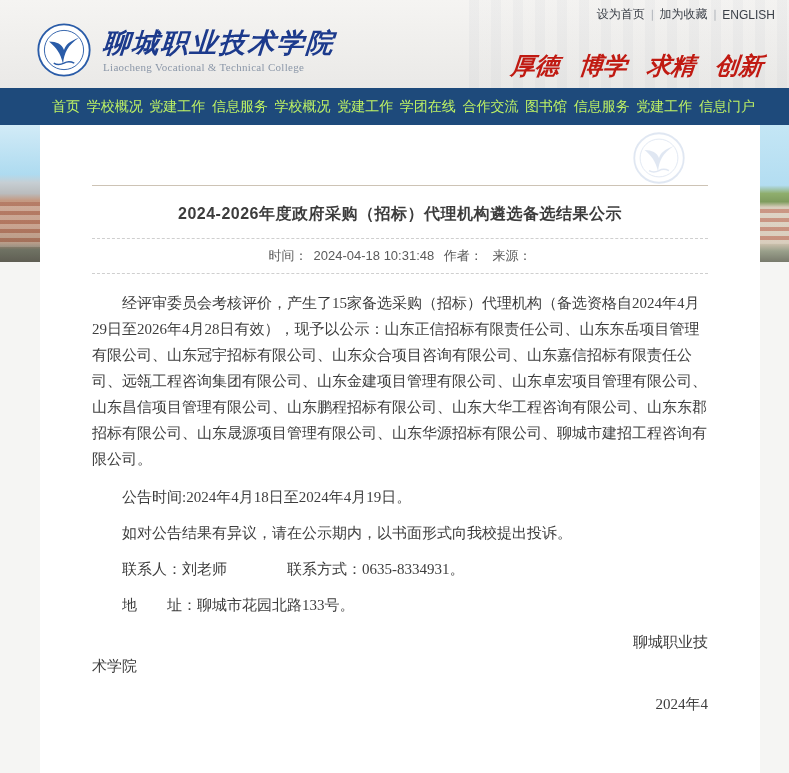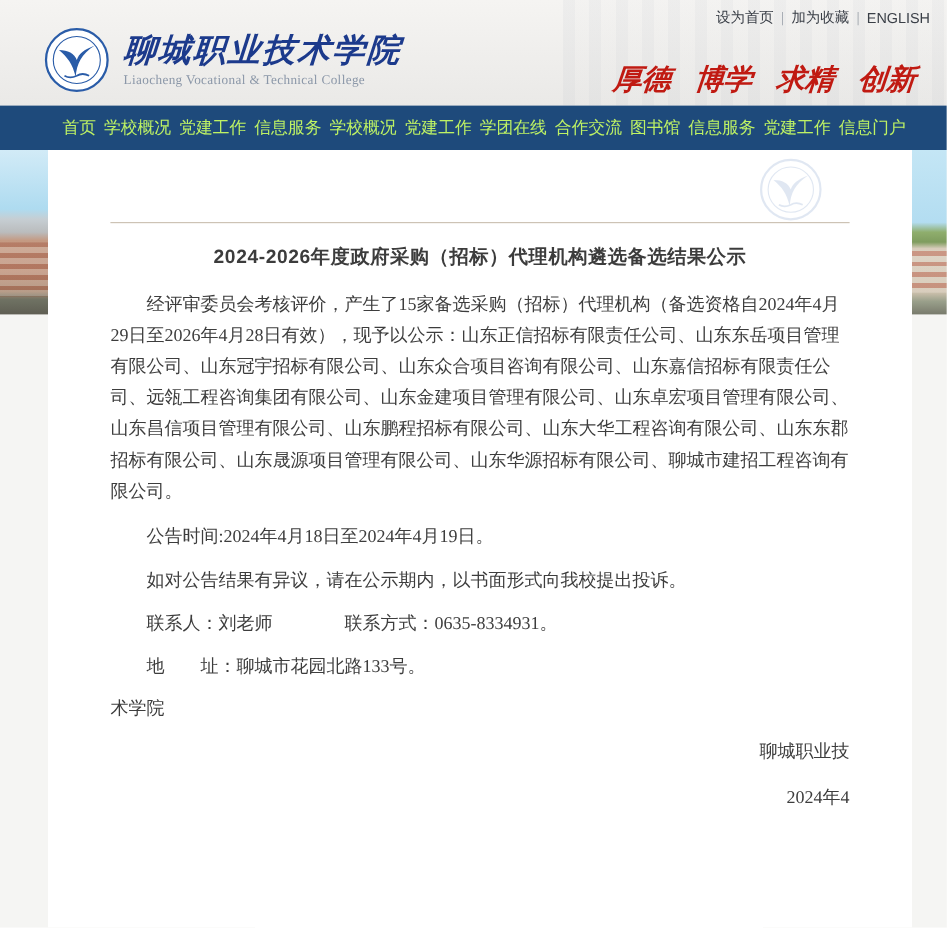--- a/index.html
+++ b/index.html
@@ -158,30 +158,35 @@
       <circle cx="30" cy="30" r="21" fill="none" stroke="#2a5ca8" stroke-width="1"></circle>
       <path d="M14 21 C22 28 26 33 29 45 C30 33 34 25 46 17 C36 21 32 24 30 30 C28 24 22 21 14 21 Z" fill="#2a5ca8"></path>
       <path d="M19 44 q5 3 11 0 q5 -3 11 0" fill="none" stroke="#2a5ca8" stroke-width="1.6"></path>
     </svg>
 
     <div class="article">
       <div class="rule"></div>
 
       <div class="title">2024-2026年度政府采购（招标）代理机构遴选备选结果公示</div>
 
+      <div class="meta">
+        <span>时间：</span><span>2024-04-18 10:31:48</span>
+        <span>作者：</span>
+        <span>来源：</span>
+      </div>
 
       <div class="body-txt">
         <p>经评审委员会考核评价，产生了15家备选采购（招标）代理机构（备选资格自2024年4月29日至2026年4月28日有效），现予以公示：山东正信招标有限责任公司、山东东岳项目管理有限公司、山东冠宇招标有限公司、山东众合项目咨询有限公司、山东嘉信招标有限责任公司、远瓴工程咨询集团有限公司、山东金建项目管理有限公司、山东卓宏项目管理有限公司、山东昌信项目管理有限公司、山东鹏程招标有限公司、山东大华工程咨询有限公司、山东东郡招标有限公司、山东晟源项目管理有限公司、山东华源招标有限公司、聊城市建招工程咨询有限公司。</p>
         <p class="gap">公告时间:2024年4月18日至2024年4月19日。</p>
         <p class="gap">如对公告结果有异议，请在公示期内，以书面形式向我校提出投诉。</p>
         <p class="gap">联系人：刘老师　　　　联系方式：0635-8334931。</p>
         <p class="gap">地　　址：聊城市花园北路133号。</p>
       </div>
 
       <div class="signature">
+        <div class="sig-line sig-right">聊城职业技</div>
         <div class="sig-line sig-left">术学院</div>
-        <div class="sig-line sig-right">聊城职业技</div>
         <div class="sig-line sig-right sig-date">2024年4</div>
 
       </div>
     </div>
   </div>
 </div>
 
 </body></html>

